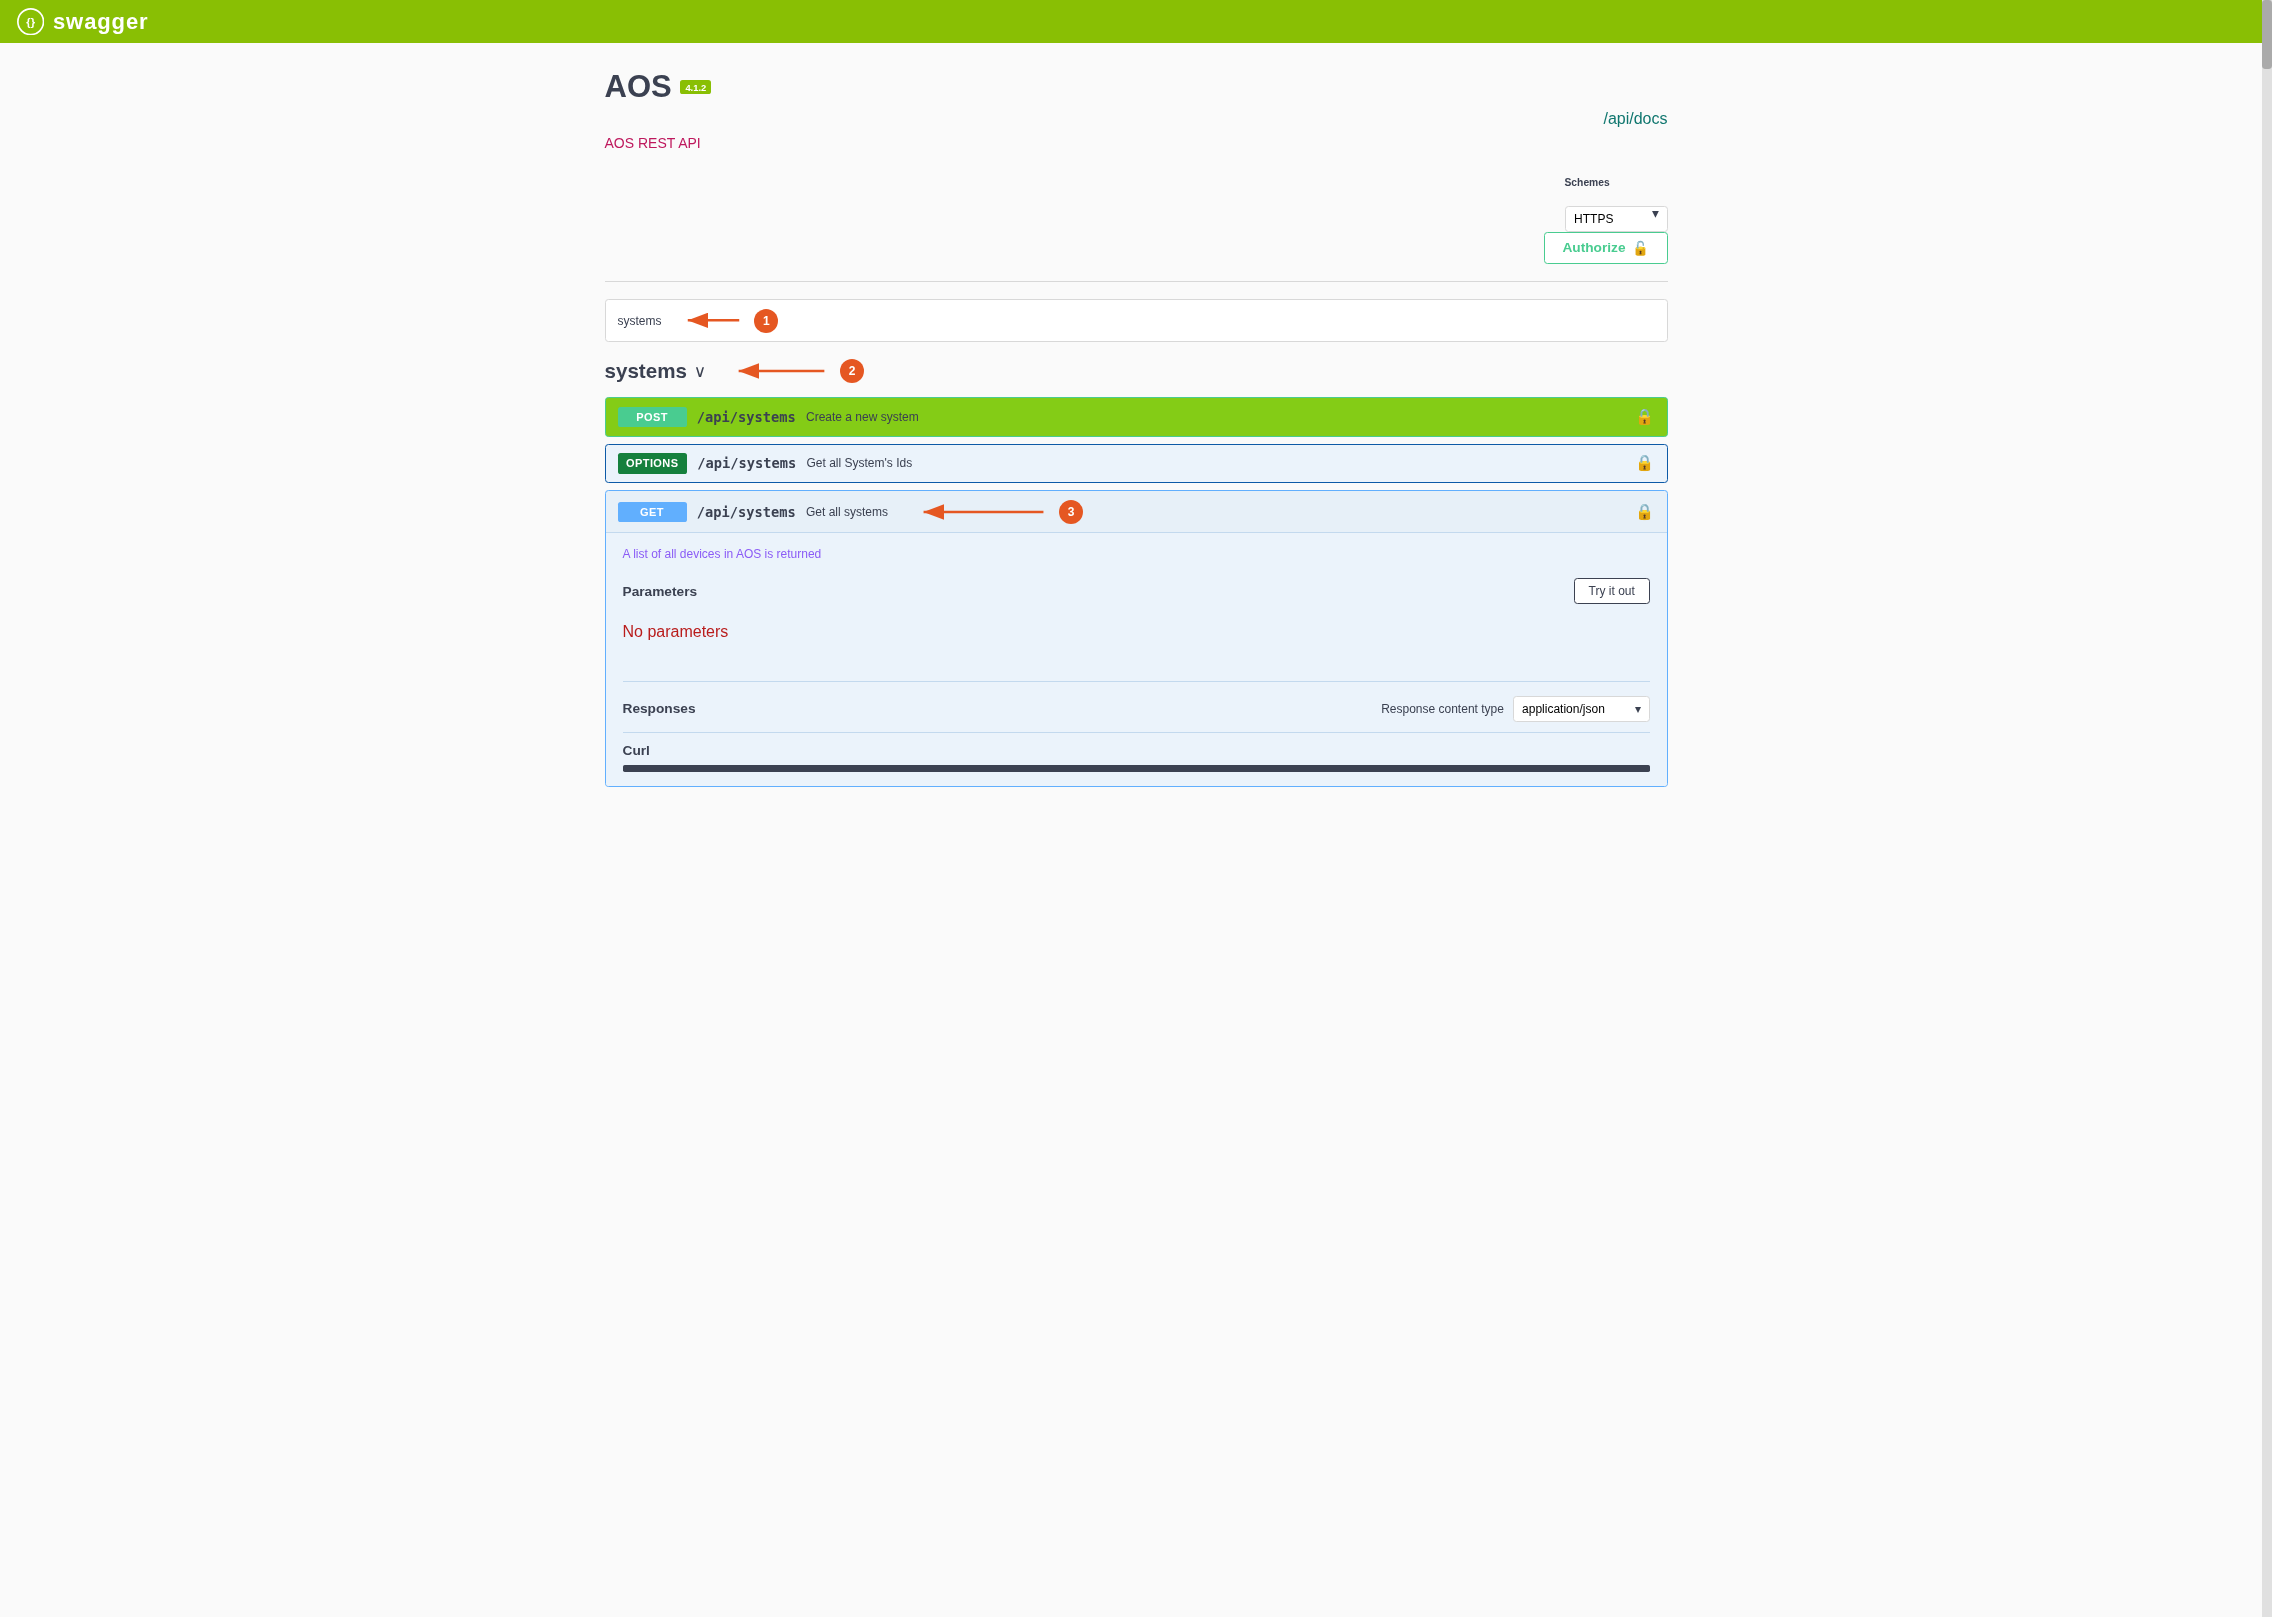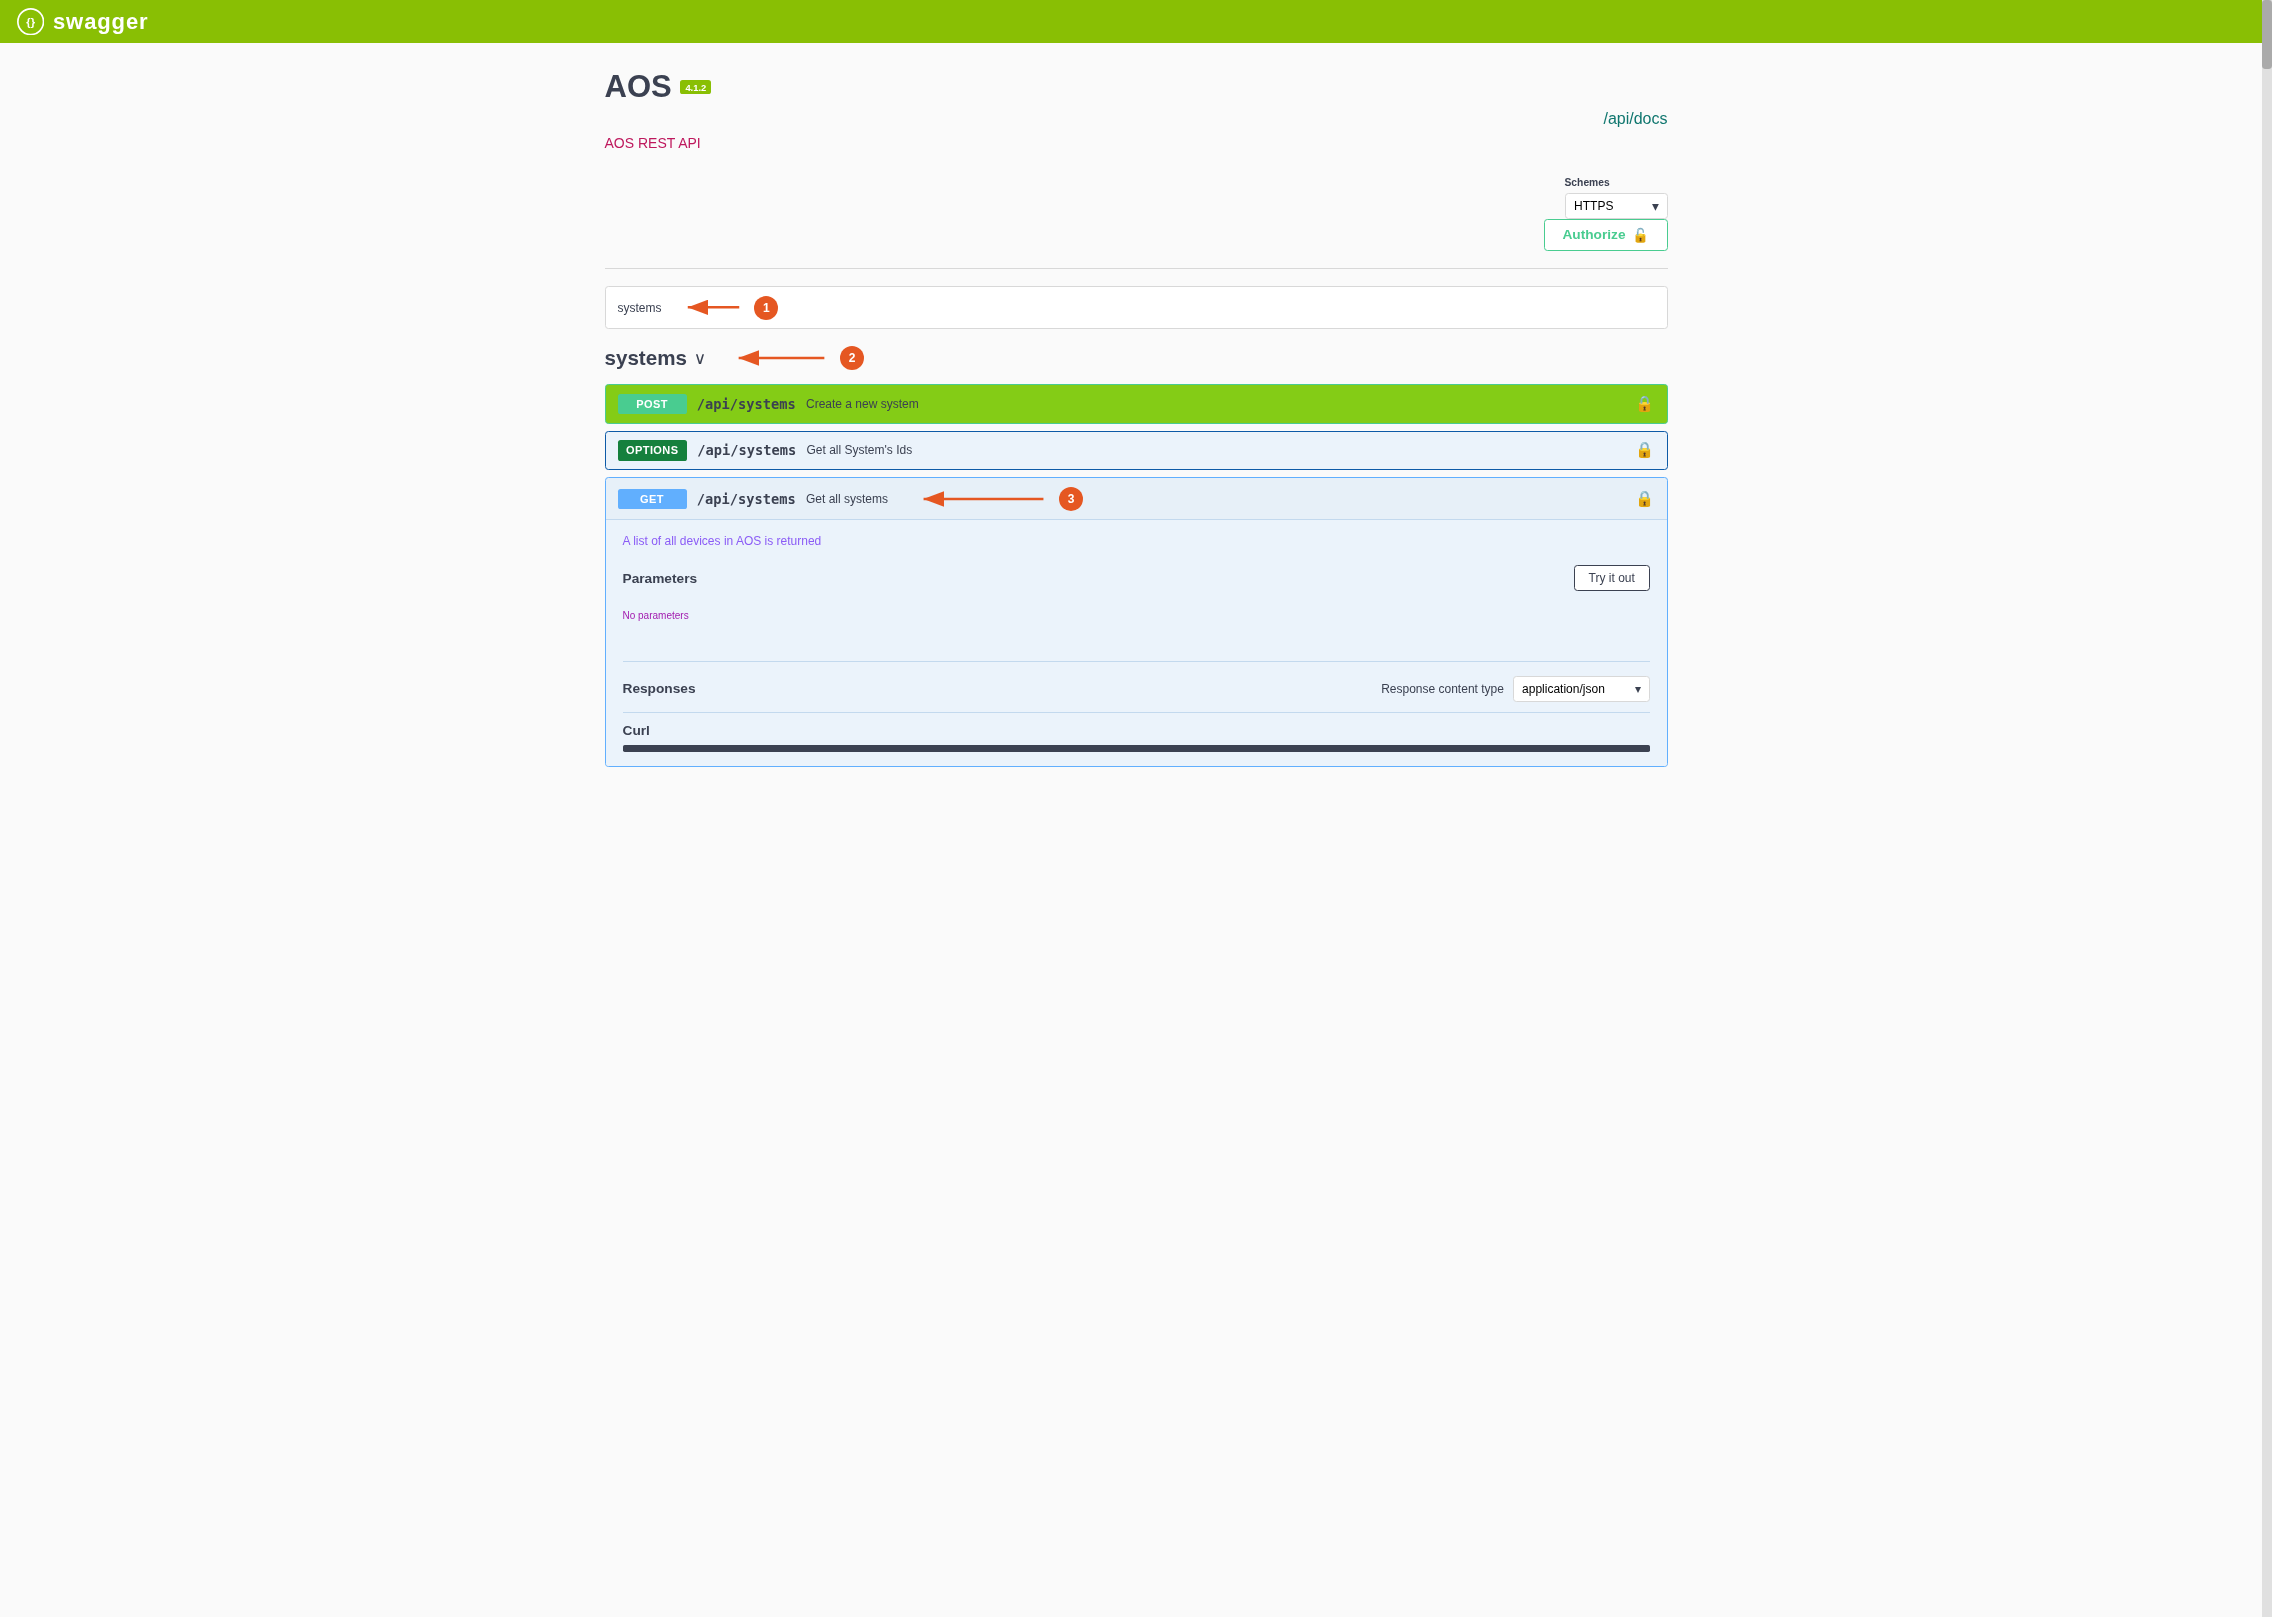--- a/index.html
+++ b/index.html
@@ -87,20 +87,21 @@
     .schemes-select {
       border: 0.9px solid #d8d8d8;
       border-radius: 3.4px;
       padding: 5.1px 26px 5.1px 8.6px;
       font-size: 12px;
       appearance: none;
       background: white;
       cursor: pointer;
       min-width: 103px;
       position: relative;
+      margin-top: 13px;
     }
     .schemes-wrapper {
       position: relative;
       display: inline-block;
     }
     .schemes-wrapper::after {
       content: '▾';
       position: absolute;
       right: 8.6px;
       top: 50%;
@@ -261,22 +262,22 @@
     .try-it-out-btn {
       border: 0.9px solid #3b4151;
       background: white;
       color: #3b4151;
       padding: 5.1px 13.7px;
       border-radius: 3.4px;
       font-size: 12px;
       cursor: pointer;
     }
     .no-params {
-      font-size: 10px;
-      color: #a21caf;
+      font-size: 16px;
+      color: #b91c1c;
       padding: 8.6px 0 26px;
     }
 
     
     .responses-section {
       border-top: 0.9px solid #c3d9ee;
       padding-top: 13.7px;
       margin-top: 6.9px;
     }
     .responses-header {

